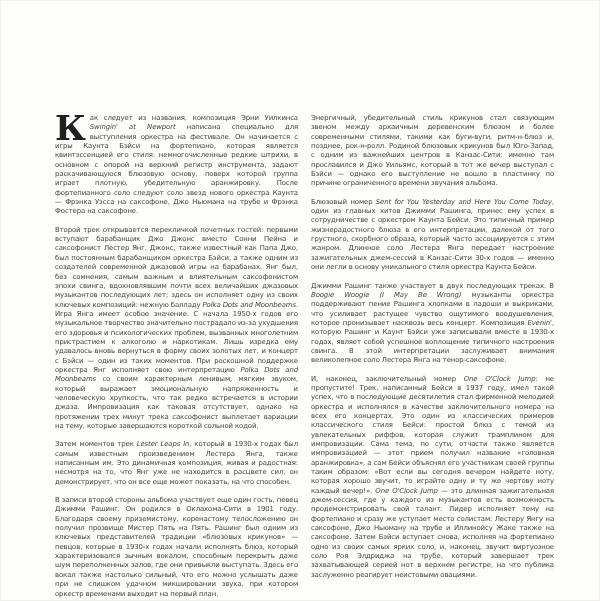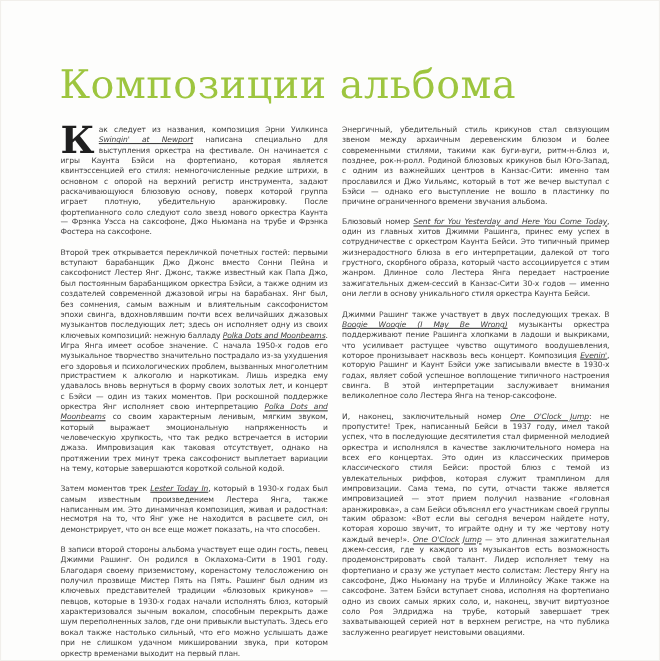--- a/index.html
+++ b/index.html
@@ -43,21 +43,20 @@
   .col p {
     margin: 0 0 9px 0;
     font-size: 6.9px;
     line-height: 9.35px;
     letter-spacing: -0.1px;
     text-align: justify;
     color: #3e3e3e;
   }
   .col p i {
     font-style: italic;
-    text-decoration: underline;
   }
   .dropcap {
     float: left;
     font-family: "DejaVu Serif", serif;
     font-weight: 700;
     font-size: 34px;
     line-height: 26px;
     height: 27px;
     padding: 1px 4px 0 0;
     color: #1f1f1f;
@@ -70,26 +69,25 @@
     color: #b8ac9c;
     opacity: 0.22;
     transform: rotate(8deg);
     user-select: none;
   }
 </style>
 </head>
 <body>
 
 <div class="page">
-  <h1 class="title">Композиции альбома</h1>
   <div class="columns">
     <div class="col">
         <p><span class="dropcap">К</span><span>ак следует из названия, композиция Эрни Уилкинса </span><i>Swingin' at Newport</i><span> написана специально для выступления оркестра на фестивале. Он начинается с игры Каунта Бэйси на фортепиано, которая является квинтэссенцией его стиля: немногочисленные редкие штрихи, в основном с опорой на верхний регистр инструмента, задают раскачивающуюся блюзовую основу, поверх которой группа играет плотную, убедительную аранжировку. После фортепианного соло следуют соло звезд нового оркестра Каунта — Фрэнка Уэсса на саксофоне, Джо Ньюмана на трубе и Фрэнка Фостера на саксофоне.</span></p>
         <p><span>Второй трек открывается перекличкой почетных гостей: первыми вступают барабанщик Джо Джонс вместо Сонни Пейна и саксофонист Лестер Янг. Джонс, также известный как Папа Джо, был постоянным барабанщиком оркестра Бэйси, а также одним из создателей современной джазовой игры на барабанах. Янг был, без сомнения, самым важным и влиятельным саксофонистом эпохи свинга, вдохновлявшим почти всех величайших джазовых музыкантов последующих лет; здесь он исполняет одну из своих ключевых композиций: нежную балладу </span><i>Polka Dots and Moonbeams</i><span>. Игра Янга имеет особое значение. С начала 1950-х годов его музыкальное творчество значительно пострадало из-за ухудшения его здоровья и психологических проблем, вызванных многолетним пристрастием к алкоголю и наркотикам. Лишь изредка ему удавалось вновь вернуться в форму своих золотых лет, и концерт с Бэйси — один из таких моментов. При роскошной поддержке оркестра Янг исполняет свою интерпретацию </span><i>Polka Dots and Moonbeams</i><span> со своим характерным ленивым, мягким звуком, который выражает эмоциональную напряженность и человеческую хрупкость, что так редко встречается в истории джаза. Импровизация как таковая отсутствует, однако на протяжении трех минут трека саксофонист выплетает вариации на тему, которые завершаются короткой сольной кодой.</span></p>
-        <p><span>Затем моментов трек </span><i>Lester Today In</i><span>, который в 1930-х годах был самым известным произведением Лестера Янга, также написанным им. Это динамичная композиция, живая и радостная: несмотря на то, что Янг уже не находится в расцвете сил, он демонстрирует, что он все еще может показать, на что способен.</span></p>
+        <p><span>Затем моментов трек </span><i>Lester Leaps In</i><span>, который в 1930-х годах был самым известным произведением Лестера Янга, также написанным им. Это динамичная композиция, живая и радостная: несмотря на то, что Янг уже не находится в расцвете сил, он демонстрирует, что он все еще может показать, на что способен.</span></p>
         <p><span>В записи второй стороны альбома участвует еще один гость, певец Джимми Рашинг. Он родился в Оклахома-Сити в 1901 году. Благодаря своему приземистому, коренастому телосложению он получил прозвище Мистер Пять на Пять. Рашинг был одним из ключевых представителей традиции «блюзовых крикунов» — певцов, которые в 1930-х годах начали исполнять блюз, который характеризовался зычным вокалом, способным перекрыть даже шум переполненных залов, где они привыкли выступать. Здесь его вокал также настолько сильный, что его можно услышать даже при не слишком удачном микшировании звука, при котором оркестр временами выходит на первый план.</span></p>
       </div>
     <div class="col">
         <p><span>Энергичный, убедительный стиль крикунов стал связующим звеном между архаичным деревенским блюзом и более современными стилями, такими как буги-вуги, ритм-н-блюз и, позднее, рок-н-ролл. Родиной блюзовых крикунов был Юго-Запад, с одним из важнейших центров в Канзас-Сити: именно там прославился и Джо Уильямс, который в тот же вечер выступал с Бэйси — однако его выступление не вошло в пластинку по причине ограниченного времени звучания альбома.</span></p>
         <p><span>Блюзовый номер </span><i>Sent for You Yesterday and Here You Come Today</i><span>, один из главных хитов Джимми Рашинга, принес ему успех в сотрудничестве с оркестром Каунта Бейси. Это типичный пример жизнерадостного блюза в его интерпретации, далекой от того грустного, скорбного образа, который часто ассоциируется с этим жанром. Длинное соло Лестера Янга передает настроение зажигательных джем-сессий в Канзас-Сити 30-х годов — именно они легли в основу уникального стиля оркестра Каунта Бейси.</span></p>
         <p><span>Джимми Рашинг также участвует в двух последующих треках. В </span><i>Boogie Woogie (I May Be Wrong)</i><span> музыканты оркестра поддерживают пение Рашинга хлопками в ладоши и выкриками, что усиливает растущее чувство ощутимого воодушевления, которое пронизывает насквозь весь концерт. Композиция </span><i>Evenin'</i><span>, которую Рашинг и Каунт Бэйси уже записывали вместе в 1930-х годах, являет собой успешное воплощение типичного настроения свинга. В этой интерпретации заслуживает внимания великолепное соло Лестера Янга на тенор-саксофоне.</span></p>
         <p><span>И, наконец, заключительный номер </span><i>One O'Clock Jump</i><span>: не пропустите! Трек, написанный Бейси в 1937 году, имел такой успех, что в последующие десятилетия стал фирменной мелодией оркестра и исполнялся в качестве заключительного номера на всех его концертах. Это один из классических примеров классического стиля Бейси: простой блюз с темой из увлекательных риффов, которая служит трамплином для импровизации. Сама тема, по сути, отчасти также является импровизацией — этот прием получил название «головная аранжировка», а сам Бейси объяснял его участникам своей группы таким образом: «Вот если вы сегодня вечером найдете ноту, которая хорошо звучит, то играйте одну и ту же чертову ноту каждый вечер!». </span><i>One O'Clock Jump</i><span> — это длинная зажигательная джем-сессия, где у каждого из музыкантов есть возможность продемонстрировать свой талант. Лидер исполняет тему на фортепиано и сразу же уступает место солистам: Лестеру Янгу на саксофоне, Джо Ньюману на трубе и Иллинойсу Жаке также на саксофоне. Затем Бэйси вступает снова, исполняя на фортепиано одно из своих самых ярких соло, и, наконец, звучит виртуозное соло Роя Элдриджа на трубе, который завершает трек захватывающей серией нот в верхнем регистре, на что публика заслуженно реагирует неистовыми овациями.</span></p>
       </div>
   </div>
   <div class="faint-mark">✳</div>

